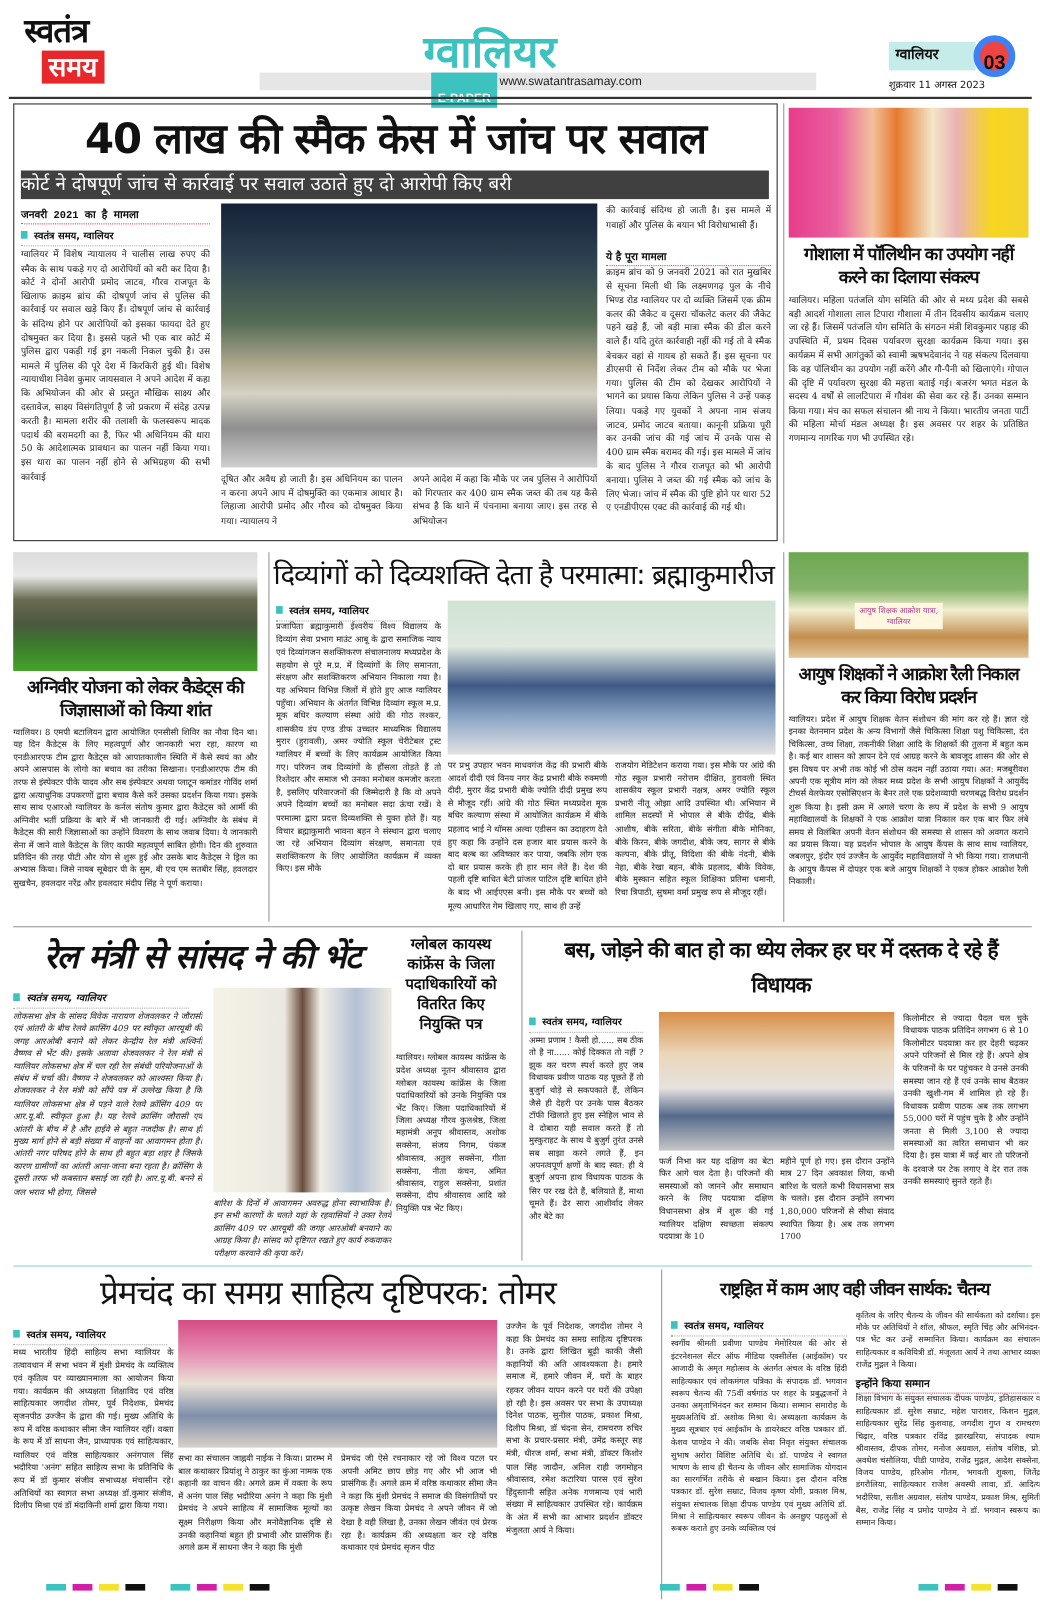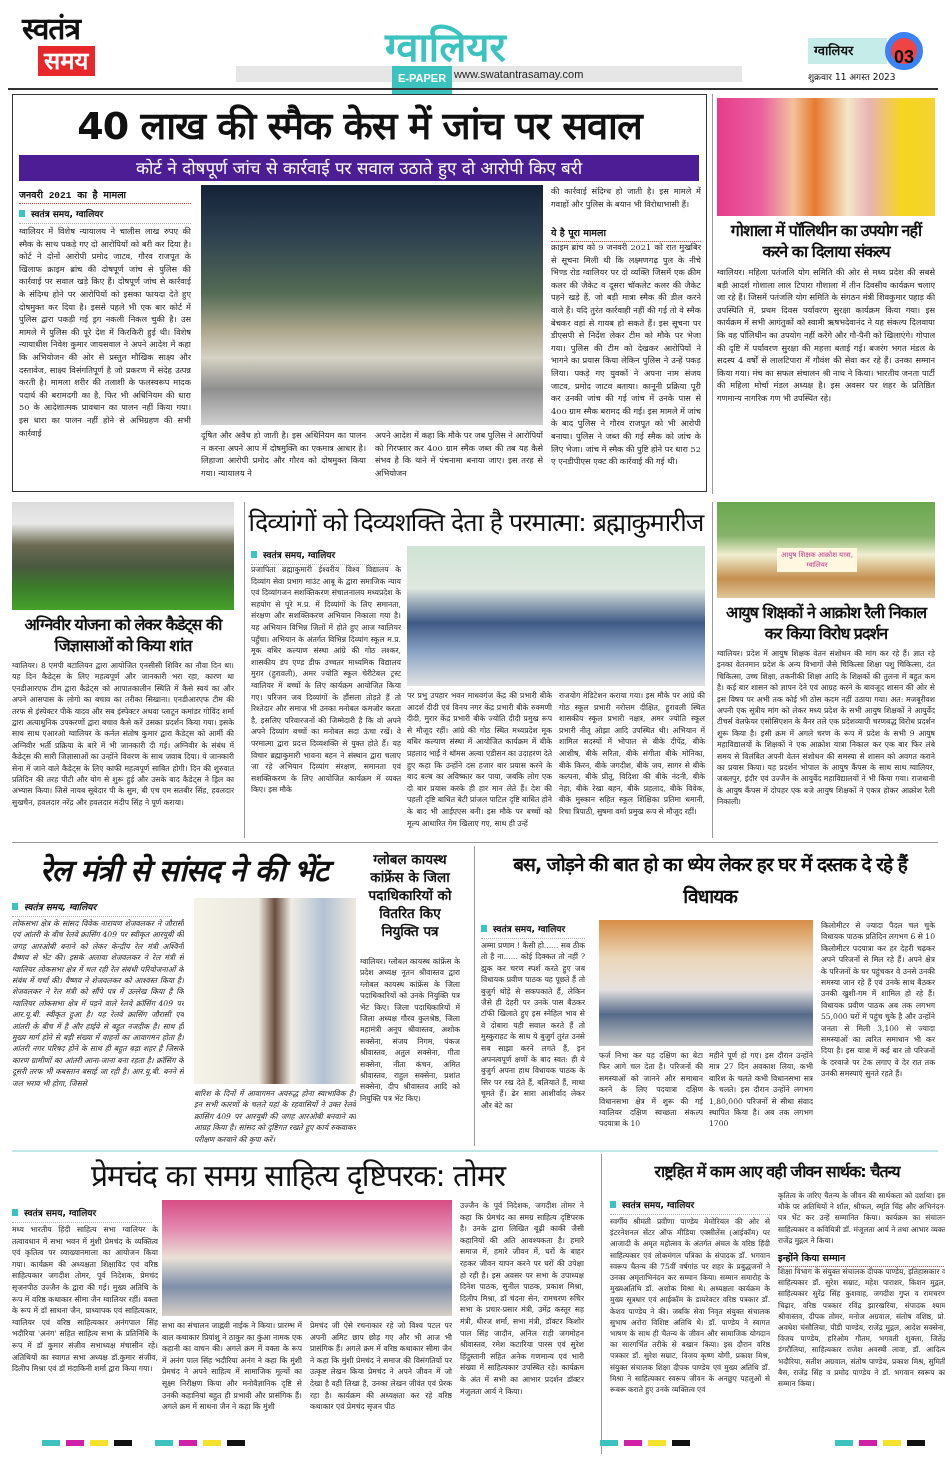--- a/index.html
+++ b/index.html
@@ -3,29 +3,29 @@
 <meta charset="utf-8">
 <style>
 *{box-sizing:border-box;margin:0;padding:0}
 body{width:945px;height:1468px;background:#fff;font-family:"DejaVu Serif",serif;color:#111;position:relative;overflow:hidden}
 .abs{position:absolute}
 .mast-logo{left:22px;top:12px;width:58px;height:70px}
 .logo-top{font-family:"DejaVu Sans",sans-serif;font-weight:bold;font-size:30px;line-height:34px;color:#111;letter-spacing:-1px}
 .logo-bot{display:inline-block;background:#e8272a;color:#fff;font-family:"DejaVu Sans",sans-serif;font-weight:bold;font-size:24px;line-height:30px;padding:0 6px;margin-left:16px}
 .city{left:385px;top:18px;font-family:"DejaVu Sans",sans-serif;font-size:40px;color:#3cc3c0;font-weight:bold}
 .epaper-bar{left:236px;top:66px;width:506px;height:16px;background:#e6e6e6;font-family:"Liberation Sans",sans-serif;font-size:11px}
-.epaper-bar .tag{position:absolute;left:156px;top:0;height:28px;line-height:16px;background:#3cc3c0;color:#fff;padding:4px 6px;font-weight:bold}
+.epaper-bar .tag{position:absolute;left:156px;top:0;height:28px;line-height:16px;background:#3cc3c0;color:#fff;padding:16px 6px;font-weight:bold}
 .epaper-bar .url{position:absolute;left:218px;top:0;line-height:16px;color:#222}
 .pg{left:808px;top:38px;height:26px;background:#c5ece9;padding:0 34px 0 6px;font-family:"DejaVu Sans",sans-serif;font-weight:bold;font-size:13px;line-height:26px}
 .pg-num{left:885px;top:32px;width:38px;height:38px;border-radius:50%;background:#ef4444;border:6px solid #3b82f6;text-align:center;line-height:38px;font-family:"Liberation Sans",sans-serif;font-weight:bold;font-size:18px}
 .date{left:808px;top:70px;font-size:9px;font-family:"DejaVu Sans",sans-serif}
 .rule{left:8px;top:88px;width:930px;height:2px;background:#333}
 .box{border:1.5px solid #333}
 .h1{font-family:"DejaVu Sans",sans-serif;font-weight:bold;color:#111;text-align:center;letter-spacing:-1px}
-.redbar{background:#4c1d95;color:#fff;font-family:"DejaVu Sans",sans-serif;text-align:center;font-size:17px;line-height:26px}
+.redbar{background:#404040;color:#fff;font-family:"DejaVu Sans",sans-serif;font-size:17px;line-height:26px}
 .byline{font-size:9px;font-family:"DejaVu Sans",sans-serif;font-weight:bold;border-bottom:1px dotted #aaa;padding:2px 0 3px 0}
 .byline:before{content:"";display:inline-block;width:6px;height:7px;background:#3cc3c0;margin-right:6px}
 .txt{font-size:8.2px;line-height:12.6px;text-align:justify;color:#222}
 .sub{font-size:9.5px;font-weight:bold;font-family:"DejaVu Sans",sans-serif;border-bottom:1px dotted #e44;padding-bottom:2px;margin:3px 0}
 .photo{overflow:hidden}
 .ph-court{background:linear-gradient(180deg,#152238 0%,#2b3f4f 20%,#546b55 45%,#a9a48a 60%,#d6d2c4 72%,#8f8f8f 85%,#cfcfcf 100%)}
 .ph-gau{background:linear-gradient(90deg,#e73c8b 0%,#e95f9f 20%,#f2c19c 35%,#e67a2f 45%,#f3e6c8 60%,#e9b3b3 70%,#f7d61f 85%,#f2d22f 100%)}
 .ph-cadet{background:linear-gradient(180deg,#dcdcdc 0%,#e9e9e9 20%,#6b6b52 40%,#4a5940 60%,#3b7b2a 78%,#46a32b 100%)}
 .ph-brahma{background:linear-gradient(180deg,#cfe3d4 0%,#e0e8e0 30%,#3f5a86 55%,#88a2c4 75%,#e3e3e3 100%)}
 .ph-ayush{background:linear-gradient(180deg,#6aa84f 0%,#86b36a 35%,#f1eed0 55%,#c48f4f 80%,#e1c69a 100%)}

